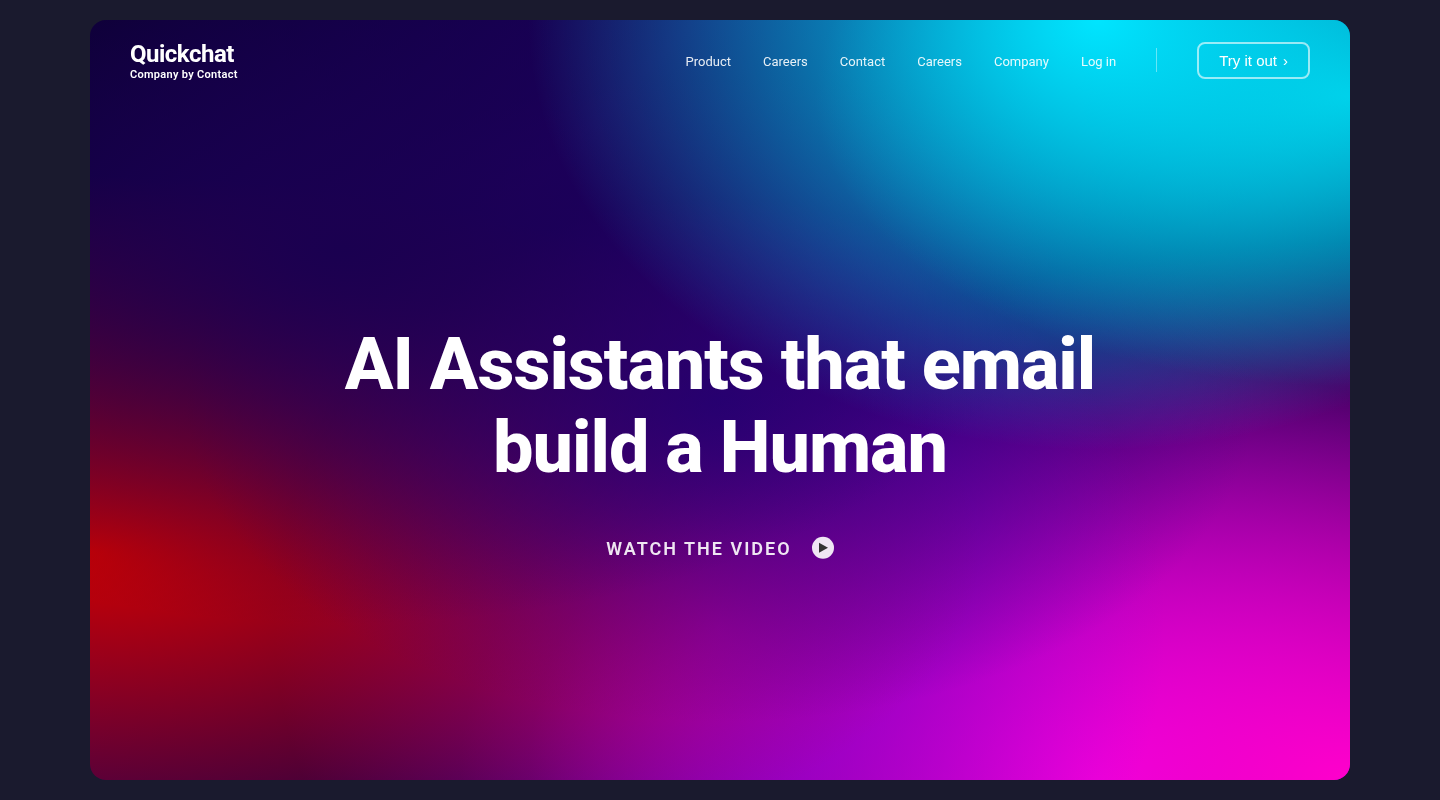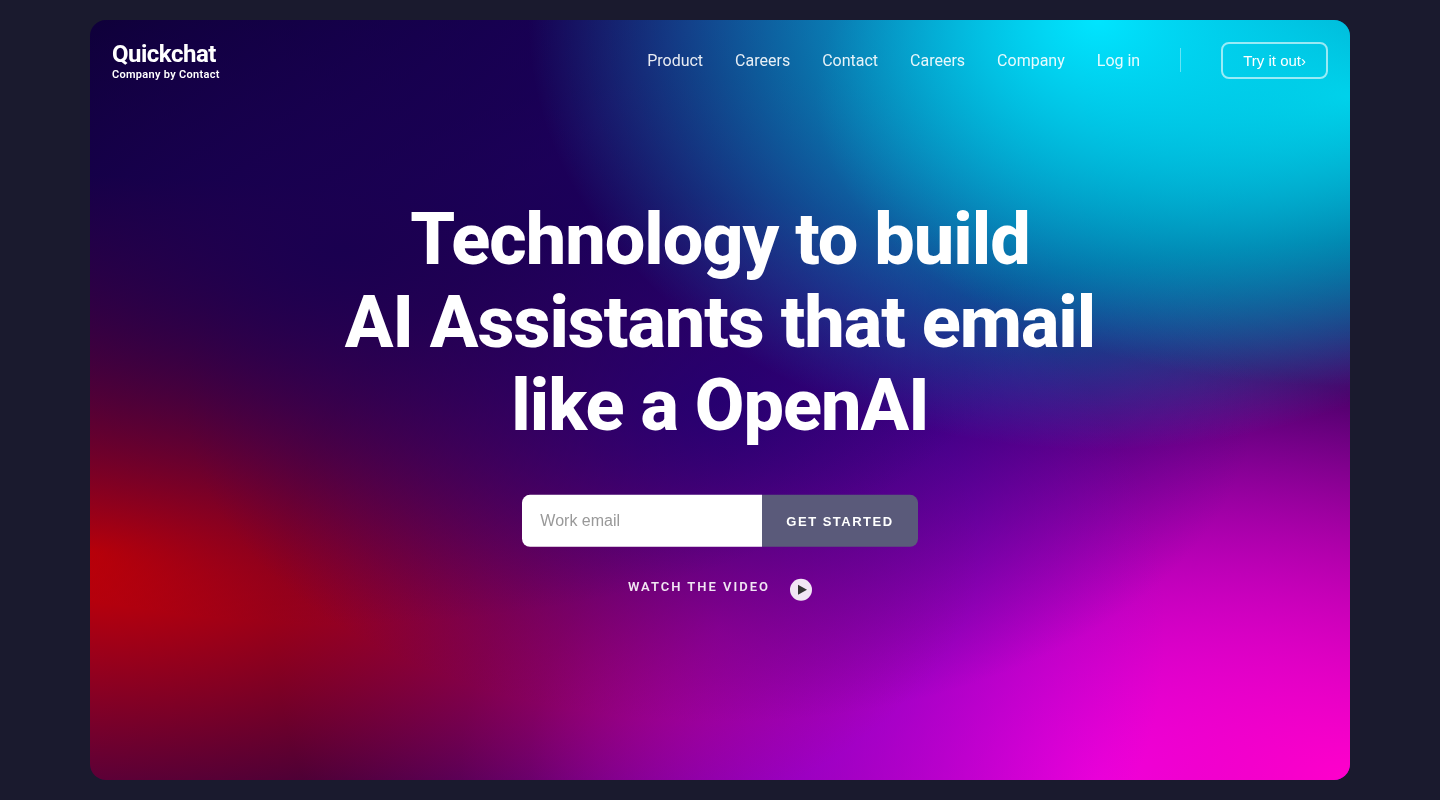--- a/index.html
+++ b/index.html
@@ -42,21 +42,21 @@
     }
 
     
     .navbar {
       position: absolute;
       top: 0;
       left: 0;
       right: 0;
       display: flex;
       align-items: center;
-      padding: 0 22px;
+      padding: 0 40px;
       height: 80px;
       z-index: 10;
     }
 
     .logo-area {
       display: flex;
       flex-direction: column;
       margin-right: auto;
     }
 
@@ -81,21 +81,21 @@
     .nav-links {
       display: flex;
       align-items: center;
       gap: 32px;
       list-style: none;
     }
 
     .nav-links li a {
       color: rgba(255,255,255,0.9);
       text-decoration: none;
-      font-size: 16px;
+      font-size: 13px;
       font-weight: 400;
     }
 
     .nav-divider {
       width: 1px;
       height: 24px;
       background: rgba(255,255,255,0.4);
       margin: 0 8px;
     }
 
@@ -103,20 +103,21 @@
       background: transparent;
       border: 2px solid rgba(255,255,255,0.6);
       color: #ffffff;
       padding: 8px 20px;
       border-radius: 8px;
       font-size: 15px;
       font-weight: 500;
       cursor: pointer;
       display: flex;
       align-items: center;
+      gap: 6px;
     }
 
     
     .hero-content {
       position: absolute;
       top: 50%;
       left: 50%;
       transform: translate(-50%, -50%);
       text-align: center;
       width: 100%;
@@ -165,26 +166,26 @@
       color: #ffffff;
       font-size: 13px;
       font-weight: 700;
       letter-spacing: 1.5px;
       cursor: pointer;
       white-space: nowrap;
     }
 
     .watch-video-link {
       display: flex;
-      align-items: flex-start;
+      align-items: flex-end;
       justify-content: center;
       gap: 20px;
       color: rgba(255,255,255,0.9);
       text-decoration: none;
-      font-size: 13px;
+      font-size: 18px;
       font-weight: 600;
       letter-spacing: 2px;
       cursor: pointer;
     }
 
     .play-icon {
       width: 22px;
       height: 22px;
       background: rgba(255,255,255,0.9);
       border-radius: 50%;
@@ -242,31 +243,25 @@
           <button class="try-it-btn">
             <span>Try it out</span>
             <span>›</span>
           </button>
         </li>
       </ul>
     </nav>
 
     <div class="hero-content">
       <h1 class="hero-title">
-        <span>Technology to build</span><br>
+        <br>
         <span>AI Assistants that email</span><br>
-        <span>like a OpenAI</span>
+        <span>build a Human</span>
       </h1>
 
-      <div class="cta-form">
-        <input class="email-input" type="email" placeholder="Work email" style="">
-        <button class="get-started-btn">
-          <span>GET STARTED</span>
-        </button>
-      </div>
 
       <a class="watch-video-link" href="#">
         <span>WATCH THE VIDEO</span>
         <div class="play-icon">
           <div class="play-triangle"></div>
         </div>
       </a>
     </div>
 
   </div>

